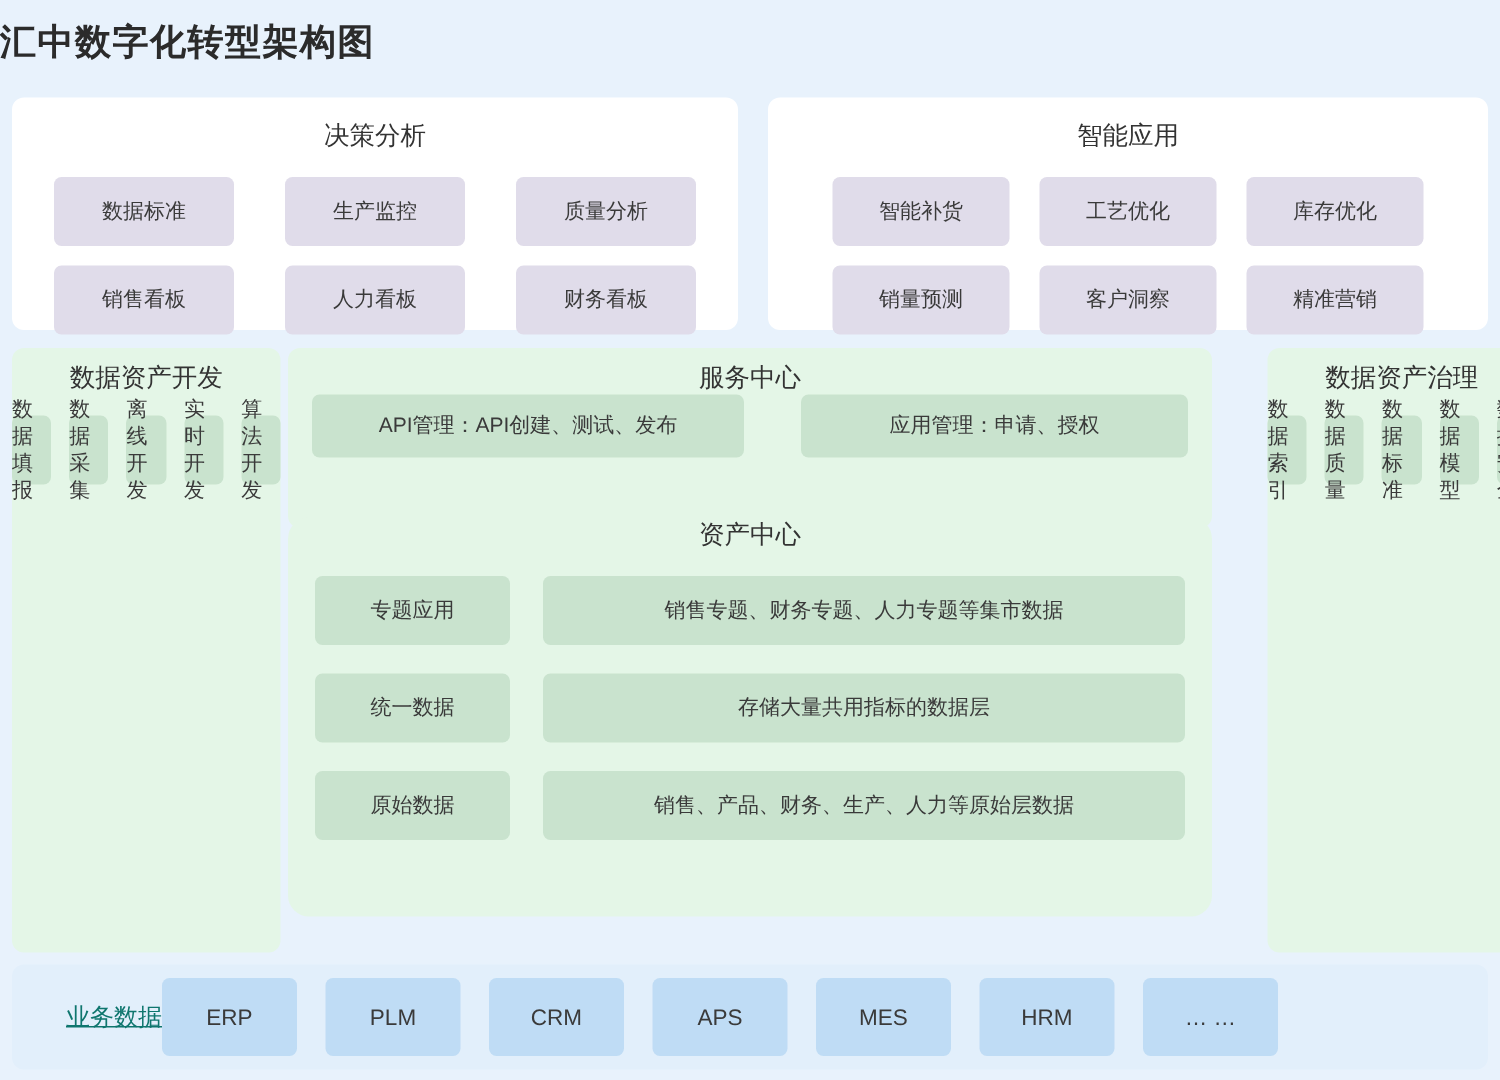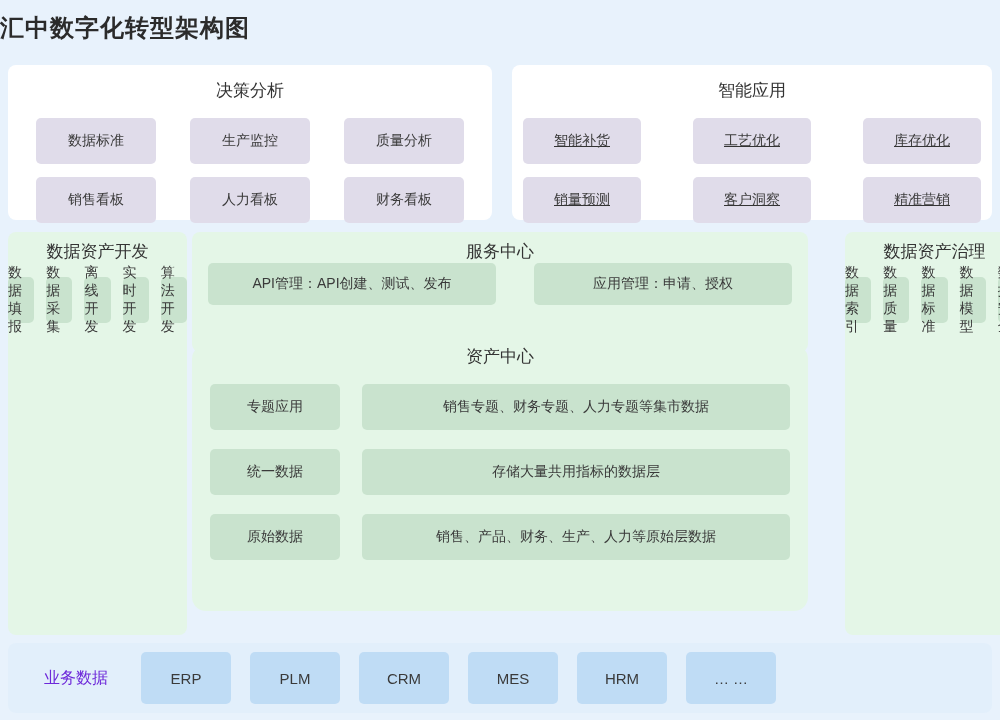--- a/index.html
+++ b/index.html
@@ -61,21 +61,21 @@
 
   .top-grid {
     margin: 16px auto 0 auto;
     display: grid;
     grid-template-columns: repeat(3, 120px);
     grid-template-rows: repeat(2, 46px);
     column-gap: 34px;
     row-gap: 13px;
     justify-content: center;
   }
-  #panel-intelligent .top-grid { grid-template-columns: repeat(3, 118px); column-gap: 52px; text-decoration: underline; }
+  #panel-intelligent .top-grid { grid-template-columns: repeat(3, 118px); column-gap: 20px; }
 
   .chip-purple {
     background: #e0dcea;
     border-radius: 5px;
     display: flex;
     align-items: center;
     justify-content: center;
     font-size: 14px;
     color: #3a3a3a;
   }
@@ -173,23 +173,23 @@
     width: 984px;
     height: 70px;
     background: #e2effb;
     border-radius: 8px;
     display: flex;
     align-items: center;
     padding-left: 36px;
   }
   #business-label {
     font-size: 16px;
-    color: #6d28d9;
-    margin-right: 33px;
+    color: #0f766e;
     white-space: nowrap;
+    text-decoration: underline;
   }
   .business-chips {
     display: flex;
     gap: 19px;
   }
   .chip-blue {
     width: 90px;
     height: 52px;
     background: #bfdcf5;
     border-radius: 5px;
@@ -278,19 +278,20 @@
       <div class="chip-green">数据安全</div>
     </div>
   </div>
 
   <div id="band-business">
     <div id="business-label">业务数据</div>
     <div class="business-chips">
       <div class="chip-blue">ERP</div>
       <div class="chip-blue">PLM</div>
       <div class="chip-blue">CRM</div>
+      <div class="chip-blue">APS</div>
       <div class="chip-blue">MES</div>
       <div class="chip-blue">HRM</div>
       <div class="chip-blue">… …</div>
     </div>
   </div>
 
 </div>
 
 </body></html>

